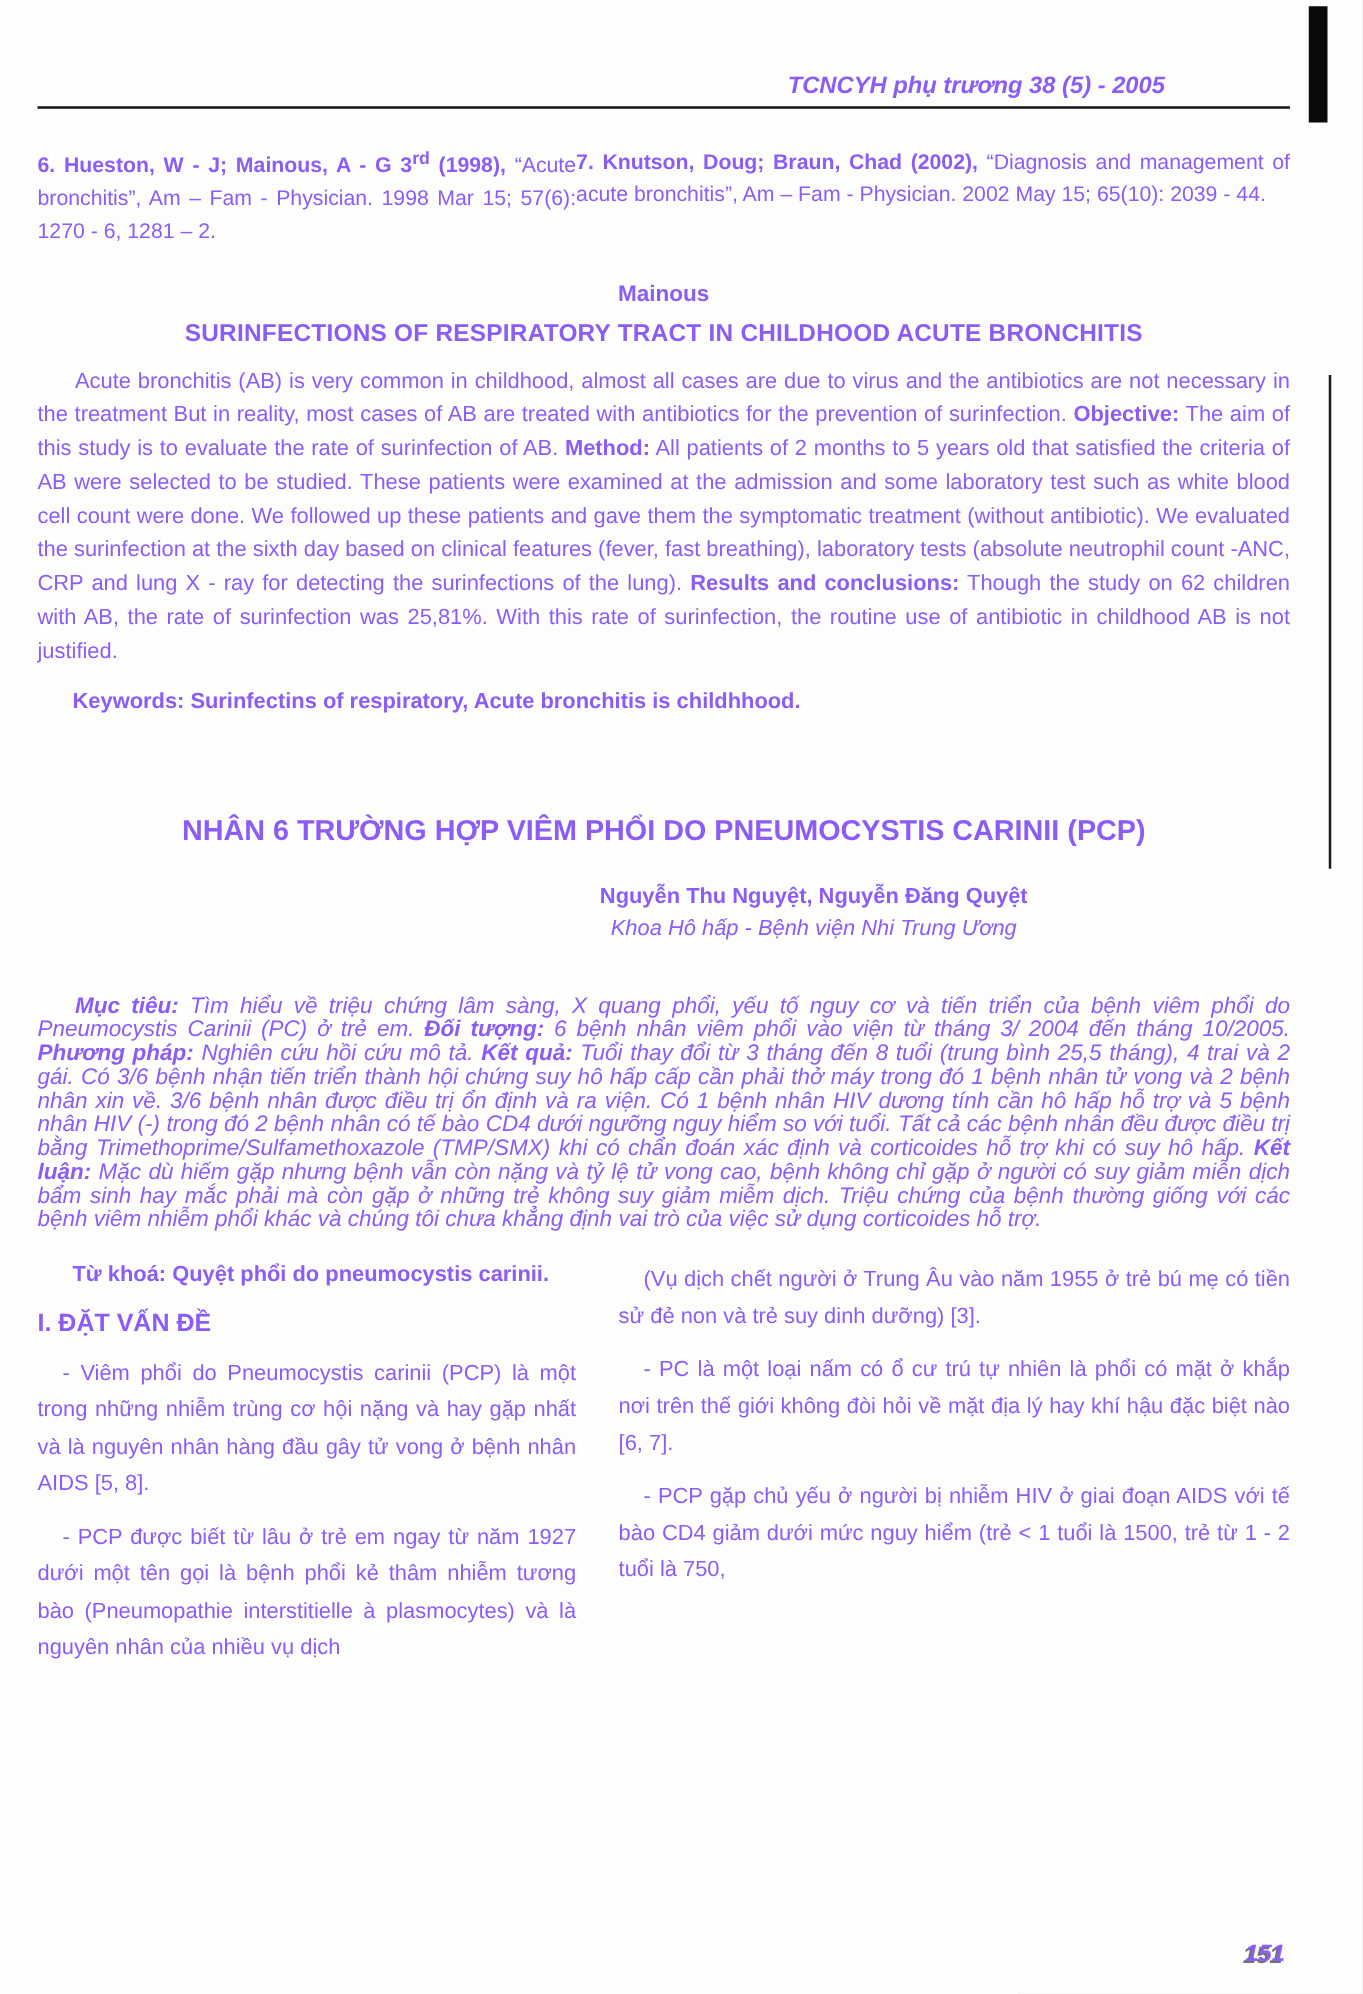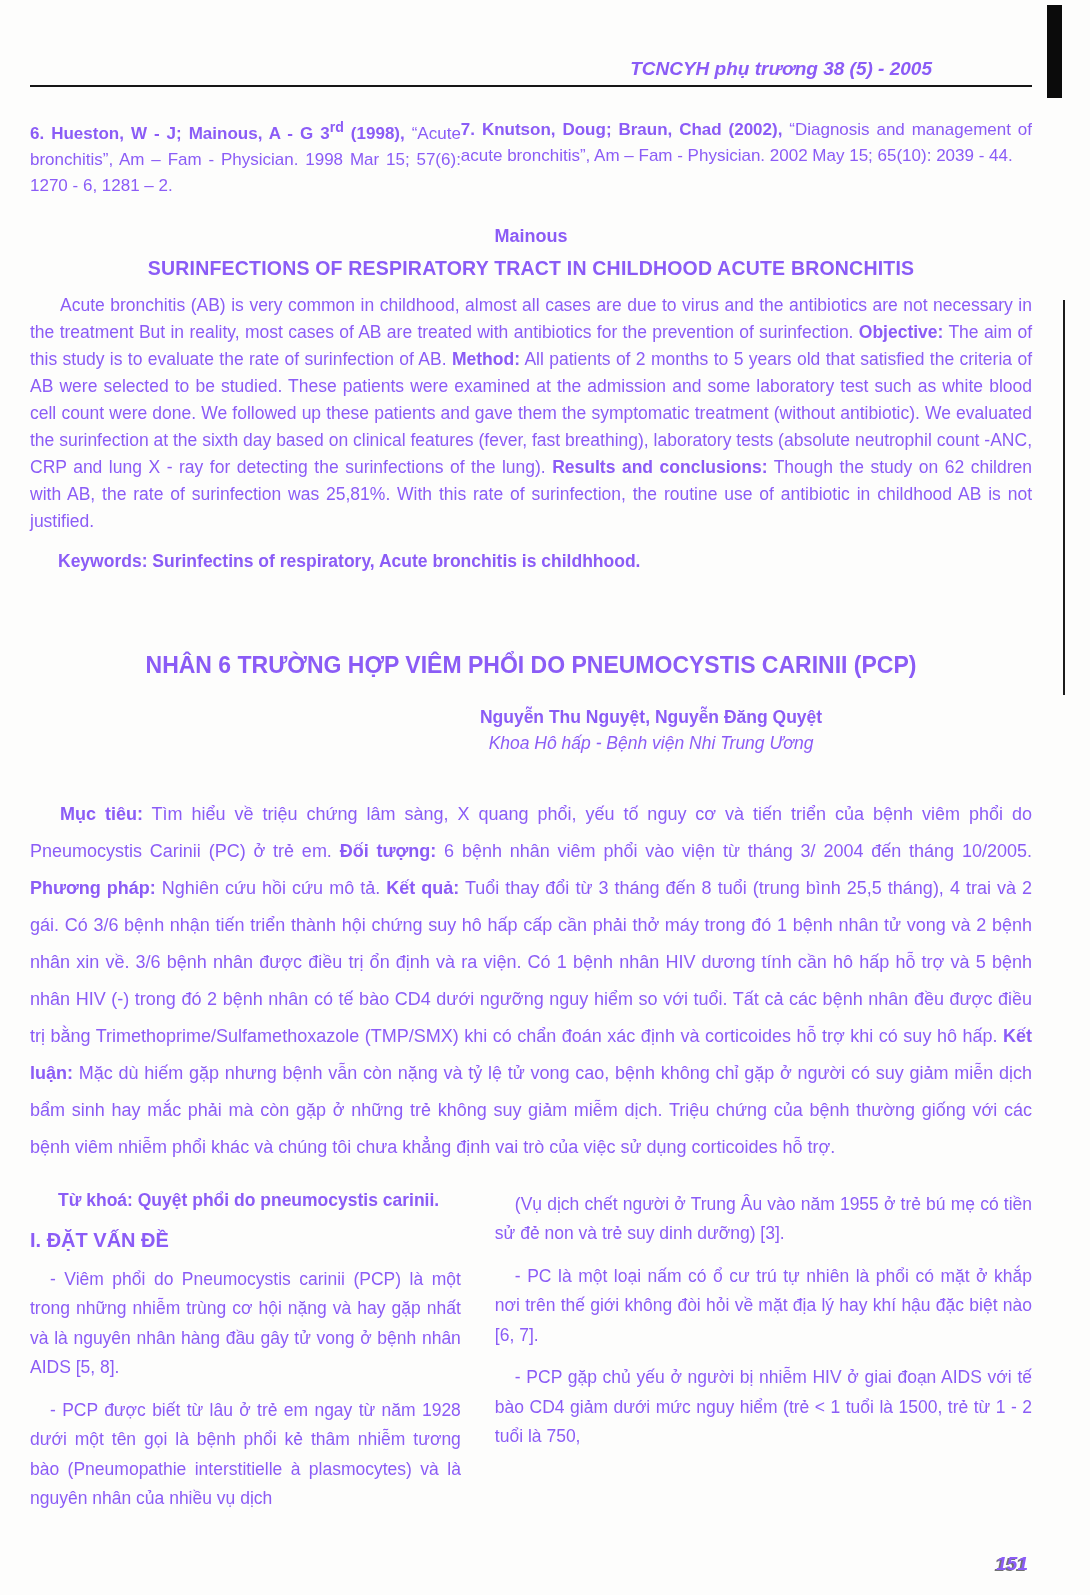--- a/index.html
+++ b/index.html
@@ -27,21 +27,21 @@
 
   .summary-heading { margin-top: 26px; text-align: center; font-size: 18px; font-weight: bold; }
   .summary-title { margin-top: 10px; text-align: center; font-size: 19.5px; font-weight: bold; letter-spacing: 0.2px; }
   .abstract-en { margin-top: 12px; font-size: 17.5px; line-height: 27px; text-align: justify; text-indent: 30px; }
   .keywords-en { margin-top: 16px; font-weight: bold; font-size: 17.5px; padding-left: 28px; }
 
   .vn-title { margin-top: 80px; text-align: center; font-size: 23px; font-weight: bold; }
   .authors { margin-top: 28px; text-align: center; font-weight: bold; font-size: 17.5px; position: relative; left: 120px; }
   .affiliation { margin-top: 5px; text-align: center; font-style: italic; font-size: 17.5px; position: relative; left: 120px; }
 
-  .abstract-vn { margin-top: 42px; font-size: 18px; line-height: 37px; text-align: justify; text-indent: 30px; }
+  .abstract-vn { margin-top: 42px; font-style: italic; font-size: 18px; line-height: 19px; text-align: justify; text-indent: 30px; }
 
   .columns { margin-top: 24px; display: flex; gap: 34px; }
   .col-left { width: 43%; }
   .col-right { flex: 1; }
   .keywords-vn { font-weight: bold; font-size: 17.5px; padding-left: 28px; }
   .section-heading { margin-top: 18px; font-size: 20px; font-weight: bold; }
   .body-para { margin-top: 13px; font-size: 17.5px; line-height: 29.5px; text-align: justify; text-indent: 20px; }
   .col-right .body-para:first-child { margin-top: 0; }
 
   .page-number {
@@ -83,21 +83,21 @@
     <p class="authors">Nguyễn Thu Nguyệt, Nguyễn Đăng Quyệt</p>
     <p class="affiliation">Khoa Hô hấp - Bệnh viện Nhi Trung Ương</p>
 
     <p class="abstract-vn"><b>Mục tiêu:</b><span> Tìm hiểu về triệu chứng lâm sàng, X quang phổi, yếu tố nguy cơ và tiến triển của bệnh viêm phổi do Pneumocystis Carinii (PC) ở trẻ em. </span><b>Đối tượng:</b><span> 6 bệnh nhân viêm phổi vào viện từ tháng 3/ 2004 đến tháng 10/2005. </span><b>Phương pháp:</b><span> Nghiên cứu hồi cứu mô tả. </span><b>Kết quả:</b><span> Tuổi thay đổi từ 3 tháng đến 8 tuổi (trung bình 25,5 tháng), 4 trai và 2 gái. Có 3/6 bệnh nhận tiến triển thành hội chứng suy hô hấp cấp cần phải thở máy trong đó 1 bệnh nhân tử vong và 2 bệnh nhân xin về. 3/6 bệnh nhân được điều trị ổn định và ra viện. Có 1 bệnh nhân HIV dương tính cần hô hấp hỗ trợ và 5 bệnh nhân HIV (-) trong đó 2 bệnh nhân có tế bào CD4 dưới ngưỡng nguy hiểm so với tuổi. Tất cả các bệnh nhân đều được điều trị bằng Trimethoprime/Sulfamethoxazole (TMP/SMX) khi có chẩn đoán xác định và corticoides hỗ trợ khi có suy hô hấp. </span><b>Kết luận:</b><span> Mặc dù hiếm gặp nhưng bệnh vẫn còn nặng và tỷ lệ tử vong cao, bệnh không chỉ gặp ở người có suy giảm miễn dịch bẩm sinh hay mắc phải mà còn gặp ở những trẻ không suy giảm miễm dịch. Triệu chứng của bệnh thường giống với các bệnh viêm nhiễm phổi khác và chúng tôi chưa khẳng định vai trò của việc sử dụng corticoides hỗ trợ.</span></p>
 
     <div class="columns">
       <div class="col col-left">
         <p class="keywords-vn">Từ khoá: Quyệt phổi do pneumocystis carinii.</p>
         <h3 class="section-heading">I. ĐẶT VẤN ĐỀ</h3>
         <p class="body-para">- Viêm phổi do Pneumocystis carinii (PCP) là một trong những nhiễm trùng cơ hội nặng và hay gặp nhất và là nguyên nhân hàng đầu gây tử vong ở bệnh nhân AIDS [5, 8].</p>
-        <p class="body-para">- PCP được biết từ lâu ở trẻ em ngay từ năm 1928 dưới một tên gọi là bệnh phổi kẻ thâm nhiễm tương bào (Pneumopathie interstitielle à plasmocytes) và là nguyên nhân của nhiều vụ dịch</p>
+        <p class="body-para">- PCP được biết từ lâu ở trẻ em ngay từ năm 1927 dưới một tên gọi là bệnh phổi kẻ thâm nhiễm tương bào (Pneumopathie interstitielle à plasmocytes) và là nguyên nhân của nhiều vụ dịch</p>
       </div>
       <div class="col col-right">
         <p class="body-para">(Vụ dịch chết người ở Trung Âu vào năm 1955 ở trẻ bú mẹ có tiền sử đẻ non và trẻ suy dinh dưỡng) [3].</p>
         <p class="body-para">- PC là một loại nấm có ổ cư trú tự nhiên là phổi có mặt ở khắp nơi trên thế giới không đòi hỏi về mặt địa lý hay khí hậu đặc biệt nào [6, 7].</p>
         <p class="body-para">- PCP gặp chủ yếu ở người bị nhiễm HIV ở giai đoạn AIDS với tế bào CD4 giảm dưới mức nguy hiểm (trẻ &lt; 1 tuổi là 1500, trẻ từ 1 - 2 tuổi là 750,</p>
       </div>
     </div>
 
   </div>
 

